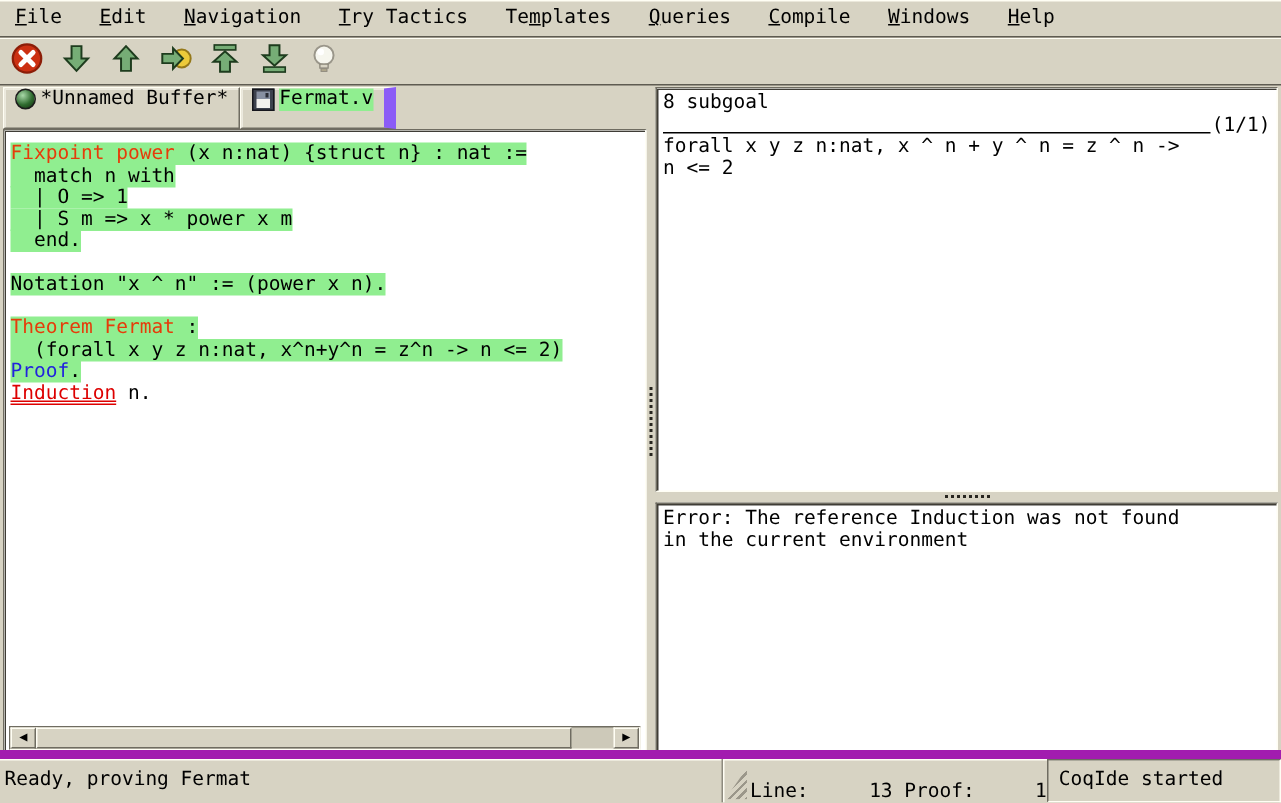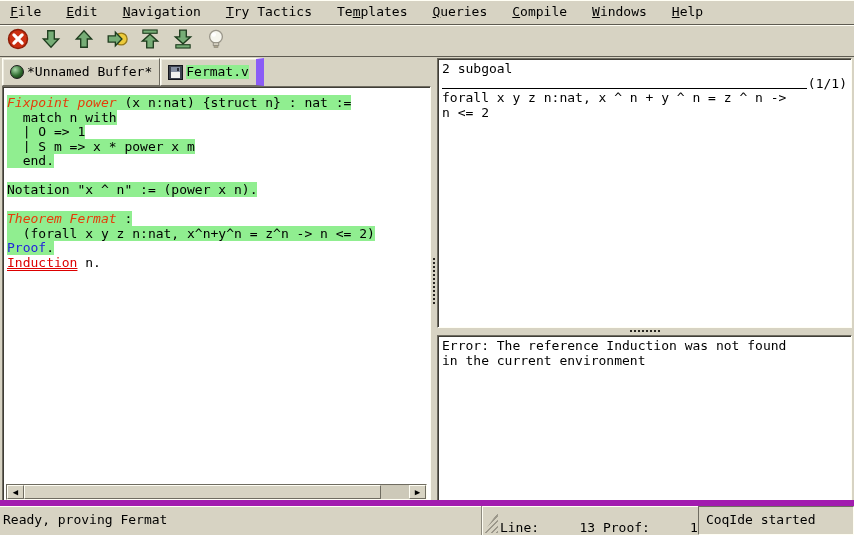--- a/index.html
+++ b/index.html
@@ -25,21 +25,21 @@
   .toolbar{
     position:absolute;top:25px;left:0;right:0;height:31px;
     display:flex;align-items:center;gap:7px;padding-left:5px;
     border-bottom:1px solid #5e5b51;
     box-shadow:inset 0 1px 0 #fffef4;
   }
   .tool-btn{width:26px;height:26px;display:flex;align-items:center;justify-content:center;background:transparent;border:none;padding:0;}
   
   .tabrow{position:absolute;top:58px;left:2px;display:flex;height:28px;}
   .tab{
-    display:flex;align-items:center;gap:3px;padding:0 7px;
+    display:flex;align-items:flex-start;gap:3px;padding:0 7px;
     background:var(--window_bg,#d7d3c3);
     border:1px solid;border-color:#fffef4 #6f6c61 #6f6c61 #fffef4;
     box-shadow:inset 1px 1px 0 #eceadf;
     white-space:pre;cursor:default;
   }
   .tab.active{border-right:8px solid #8b5cf6;}
   .tab-label-hl{background:var(--processed_bg,#90ee90);}
   .sphere{
     width:14px;height:14px;border-radius:50%;
     background:radial-gradient(circle at 35% 30%,#a8d8a8,#2f6b2f 55%,#12300f 95%);
@@ -52,21 +52,21 @@
   
   .sunken{
     background:var(--pane_bg,#ffffff);
     border:1px solid;border-color:#6f6c61 #fffef4 #fffef4 #6f6c61;
     box-shadow:inset 1px 1px 0 #3f3d36;
   }
   .editor-pane{position:absolute;left:2px;width:427px;top:86px;bottom:31px;overflow:hidden;}
   .code{padding:9px 0 0 4px;white-space:pre;}
   .code-line{height:14.5px;}
   .code-line .hl{background:var(--processed_bg,#90ee90);}
-  .seg-kw{color:var(--keyword_fg,#e63c0a);font-style:italic;}
+  .seg-kw{color:var(--keyword_fg,#e63c0a);}
   .seg-p{color:#000;}
   .seg-tac{color:var(--tactic_fg,#2222dd);}
   .seg-err{color:var(--error_fg,#dd0000);text-decoration:underline double var(--error_fg,#dd0000);}
   
   .hscroll{
     position:absolute;left:3px;right:3px;bottom:3px;height:16px;
     background:#cdc9b9;border:1px solid;border-color:#6f6c61 #fffef4 #fffef4 #6f6c61;
     display:flex;align-items:stretch;box-sizing:border-box;
   }
   .sb-btn{width:15px;background:var(--window_bg,#d7d3c3);border:1px solid;border-color:#fffef4 #6f6c61 #6f6c61 #fffef4;display:flex;align-items:center;justify-content:center;font-size:9px;line-height:9px;}
@@ -199,21 +199,21 @@
     <div class="sb-btn">▶</div>
   </div>
 </div>
 
 <div class="vsplit">
   <div class="dots"></div>
 </div>
 
 <div class="goals-pane sunken">
   <div class="goals-body">
-    <div class="pane-line">2 subgoal</div>
+    <div class="pane-line">8 subgoal</div>
     <div class="sep-row">
       <div class="sep-line"></div>
       <div class="sep-count">(1/1)</div>
     </div>
     <div>
         <div class="pane-line">forall x y z n:nat, x ^ n + y ^ n = z ^ n -&gt;</div>
         <div class="pane-line">n &lt;= 2</div>
       </div>
   </div>
 </div>

